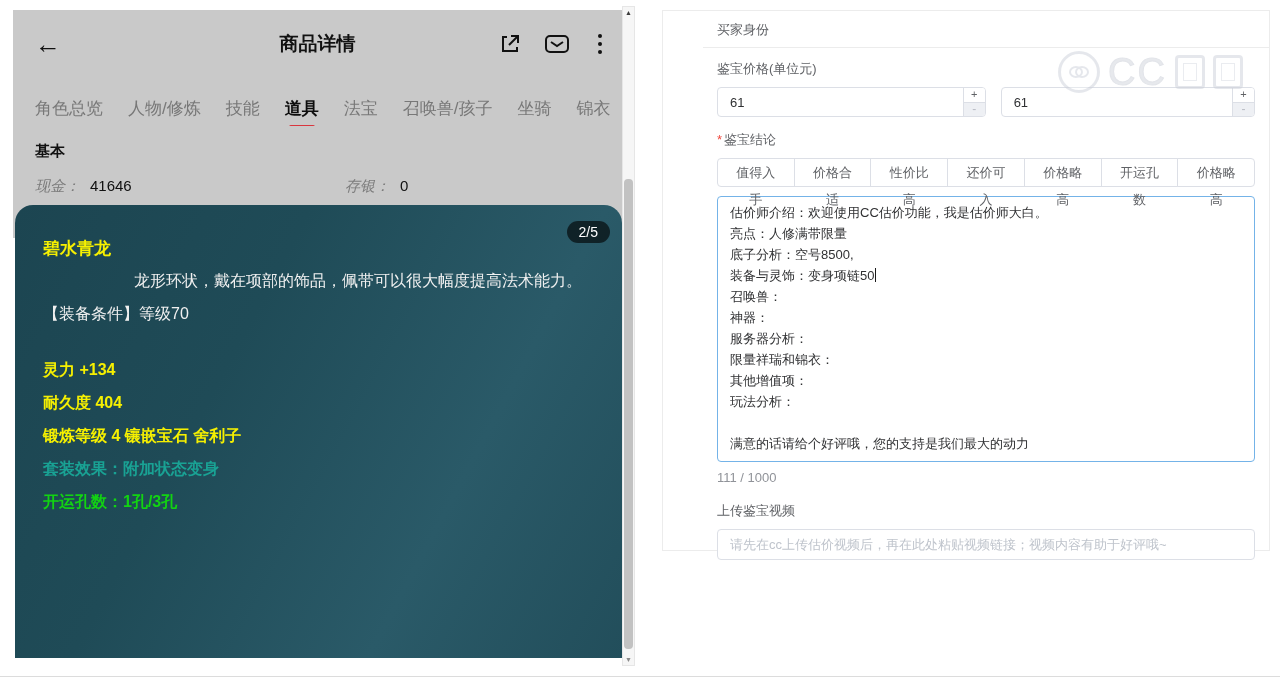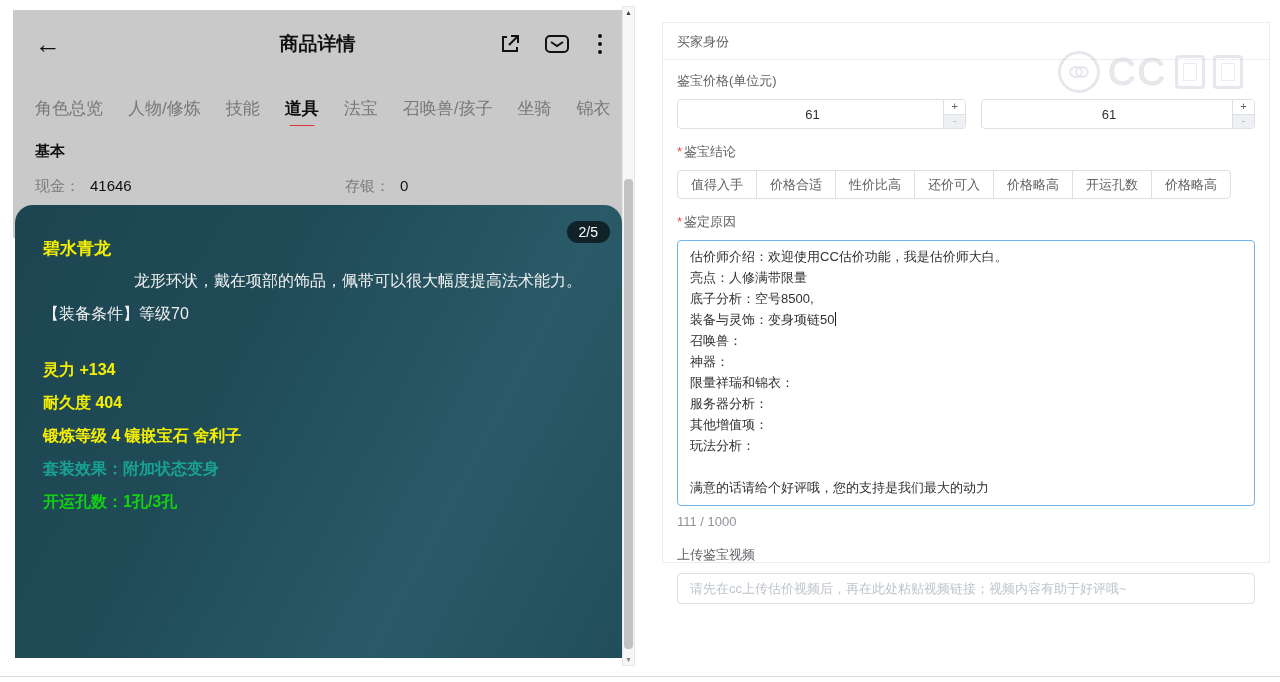--- a/index.html
+++ b/index.html
@@ -22,21 +22,21 @@
   .tab { font-size:17px; color:#787878; position:relative; cursor:pointer; }
   .tab.active { color:#0d0d0d; font-weight:bold; }
   .tab.active::after { content:""; position:absolute; left:50%; transform:translateX(-50%);
     bottom:-9px; width:26px; height:4px; border-radius:2px; background:#d9363e; }
 
   .basic { position:absolute; top:132px; left:22px; right:16px; }
   .basic-title { font-size:15px; font-weight:bold; color:#111; }
   .basic-row { display:flex; margin-top:16px; font-size:15px; }
   .basic-pair { display:flex; }
   .basic-pair.first { width:310px; }
-  .basic-label { color:#7c7c7c; }
+  .basic-label { color:#7c7c7c;font-style:italic; }
   .basic-value { color:#111; margin-left:10px; }
 
   .item-card { position:absolute; top:195px; left:2px; right:0; bottom:0;
     border-radius:18px 18px 0 0;
     background:linear-gradient(118deg,#1c4551 0%,#1f4b57 35%,#2a5a68 70%,#224e5b 100%); }
   .card-badge { position:absolute; top:16px; right:12px; background:rgba(0,0,0,0.62); color:#fff;
     font-size:14px; padding:3px 12px; border-radius:13px; }
   .card-body { position:absolute; top:32px; left:28px; right:40px; }
   .item-name { color:#f6f000; font-size:17px; font-weight:bold; }
   .item-desc { color:#f0f0f0; font-size:16px; margin-top:11px;text-align:right; }
@@ -48,32 +48,32 @@
   .stat-green { color:#12d312; }
 
   
   .vscroll { position:absolute; left:622px; top:6px; width:13px; height:660px;
     background:#f6f6f6; border:1px solid #e6e6e6; }
   .vs-up { position:absolute; top:2px; left:0; right:0; text-align:center; font-size:7px; color:#3a3a3a; }
   .vs-down { position:absolute; bottom:2px; left:0; right:0; text-align:center; font-size:7px; color:#8a8a8a; }
   .vs-thumb { position:absolute; top:172px; left:1px; width:9px; height:470px; background:#c2c2c2; border-radius:4px; }
 
   
-  .form-card { position:absolute; left:662px; top:22px; width:608px; height:541px;
-    background:#fff; border:1px solid #ececec; font-size:13px; color:#606266; }
+  .form-card { position:absolute; left:662px; top:10px; width:608px; height:541px;
+    background:#fff; border:1px solid #ececec; font-size:13px; color:#606266;padding-left:40px; }
   .form-header { height:37px; line-height:37px; padding:0 14px; border-bottom:1px solid #ececec; color:#606266; }
   .form-body { padding:12px 14px 0 14px; }
   .f-label { color:#606266; font-size:13px; }
   .req { color:#f0483e; margin-right:2px; }
 
   .price-row { display:flex; gap:15px; margin-top:9px; }
   .num-input { position:relative; height:30px; border:1px solid #dcdfe6; border-radius:4px; background:#fff; }
   .num-input.w1 { width:301px; } .num-input.w2 { width:285px; }
   .num-input input { position:absolute; inset:0; border:none; outline:none; padding:0 30px 0 12px;
-    font-size:13px; color:#303133; background:transparent; width:100%; font-family:inherit;text-align:center; }
+    font-size:13px; color:#303133; background:transparent; width:100%; font-family:inherit; }
   .spin { position:absolute; right:0; top:0; bottom:0; width:22px; border-left:1px solid #dcdfe6;
     display:flex; flex-direction:column; }
   .spin-up { flex:1; background:#fff; border-bottom:1px solid #dcdfe6; color:#606266;
     font-size:11px; line-height:13px; text-align:center; cursor:pointer; border-radius:0 3px 0 0; }
   .spin-down { flex:1; background:#eef0f4; color:#b8bcc4; font-size:12px; line-height:13px;
     text-align:center; cursor:pointer; border-radius:0 0 3px 0; }
 
   .sec-label { margin-top:14px; }
   .btn-group { display:flex; margin-top:9px; }
   .cbtn { border:1px solid #dcdfe6; background:#fff; color:#606266; font-size:13px;
@@ -217,32 +217,29 @@
     <div class="btn-group">
       <button class="cbtn">值得入手</button>
       <button class="cbtn">价格合适</button>
       <button class="cbtn">性价比高</button>
       <button class="cbtn">还价可入</button>
       <button class="cbtn">价格略高</button>
       <button class="cbtn">开运孔数</button>
       <button class="cbtn">价格略高</button>
     </div>
 
-    <div class="f-label sec-label">
-      <span class="req">*</span><span>鉴定原因</span>
-    </div>
     <div class="reason-box">
       <div class="reason-line">估价师介绍：欢迎使用CC估价功能，我是估价师大白。</div>
       <div class="reason-line">亮点：人修满带限量</div>
       <div class="reason-line">底子分析：空号8500,</div>
       <div class="reason-line"><span>装备与灵饰：变身项链50</span><span class="caret"></span></div>
       <div class="reason-line">召唤兽：</div>
       <div class="reason-line">神器：</div>
+      <div class="reason-line">服务器分析：</div>
       <div class="reason-line">限量祥瑞和锦衣：</div>
-      <div class="reason-line">服务器分析：</div>
       <div class="reason-line">其他增值项：</div>
       <div class="reason-line">玩法分析：</div>
       <div class="reason-line"></div>
       <div class="reason-line">满意的话请给个好评哦，您的支持是我们最大的动力</div>
     </div>
     <div class="counter">111 / 1000</div>
 
     <div class="f-label video-label">上传鉴宝视频</div>
     <input class="video-input" placeholder="请先在cc上传估价视频后，再在此处粘贴视频链接；视频内容有助于好评哦~" style="">
   </div>

